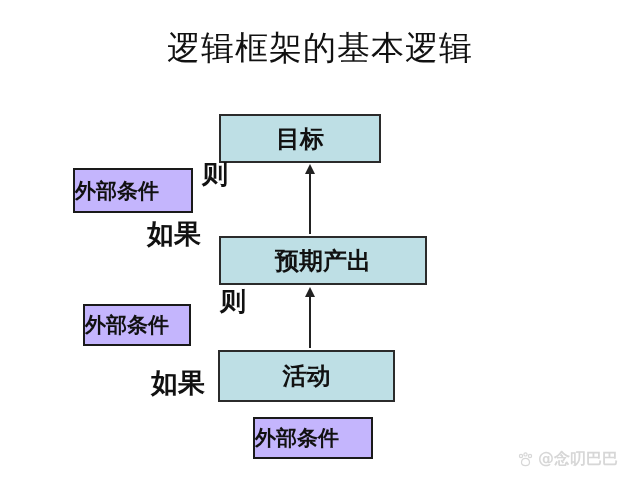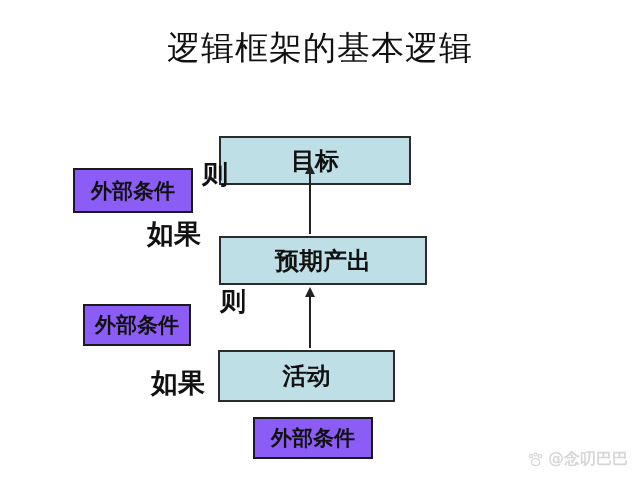--- a/index.html
+++ b/index.html
@@ -28,26 +28,25 @@
     box-sizing: border-box;
     display: flex;
     align-items: center;
     justify-content: center;
     font-size: 24px;
     font-weight: 700;
     color: #111;
   }
   .redbox {
     position: absolute;
-    background: #8b5cf6;
+    background: #c4b5fd;
     border: 2px solid #1a1a1a;
     box-sizing: border-box;
     display: flex;
     align-items: center;
-    justify-content: center;
     font-size: 21px;
     font-weight: 700;
     color: #111;
   }
   .conn-label {
     position: absolute;
     color: #111;
     font-weight: 700;
     line-height: 1;
   }
@@ -58,41 +57,41 @@
   }
   .arrow-head {
     position: absolute;
     width: 0; height: 0;
     border-left: 5px solid transparent;
     border-right: 5px solid transparent;
     border-bottom: 10px solid #222;
   }
   .watermark {
     position: absolute;
-    right: 12px;
+    right: 22px;
     bottom: 10px;
     display: flex;
     align-items: center;
     gap: 4px;
     color: #d7d7d7;
     font-size: 16px;
     font-weight: 700;
     font-family: "DejaVu Sans", "Liberation Sans", sans-serif;
     user-select: none;
   }
   .watermark svg { display: block; }
 </style>
 </head>
 <body>
 
 <div id="stage">
 
   <div class="title">逻辑框架的基本逻辑</div>
 
-  <div class="bluebox" style="left:219px; top:114px; width:192px; height:49px;margin-top:22px;">
+  <div class="bluebox" style="left:219px; top:114px; width:162px; height:49px;">
     <span>目标</span>
   </div>
 
   <div class="bluebox" style="left:219px; top:236px; width:208px; height:49px;">
     <span>预期产出</span>
   </div>
 
   <div class="bluebox" style="left:218px; top:350px; width:177px; height:52px;justify-content:center;">
     <span>活动</span>
   </div>

